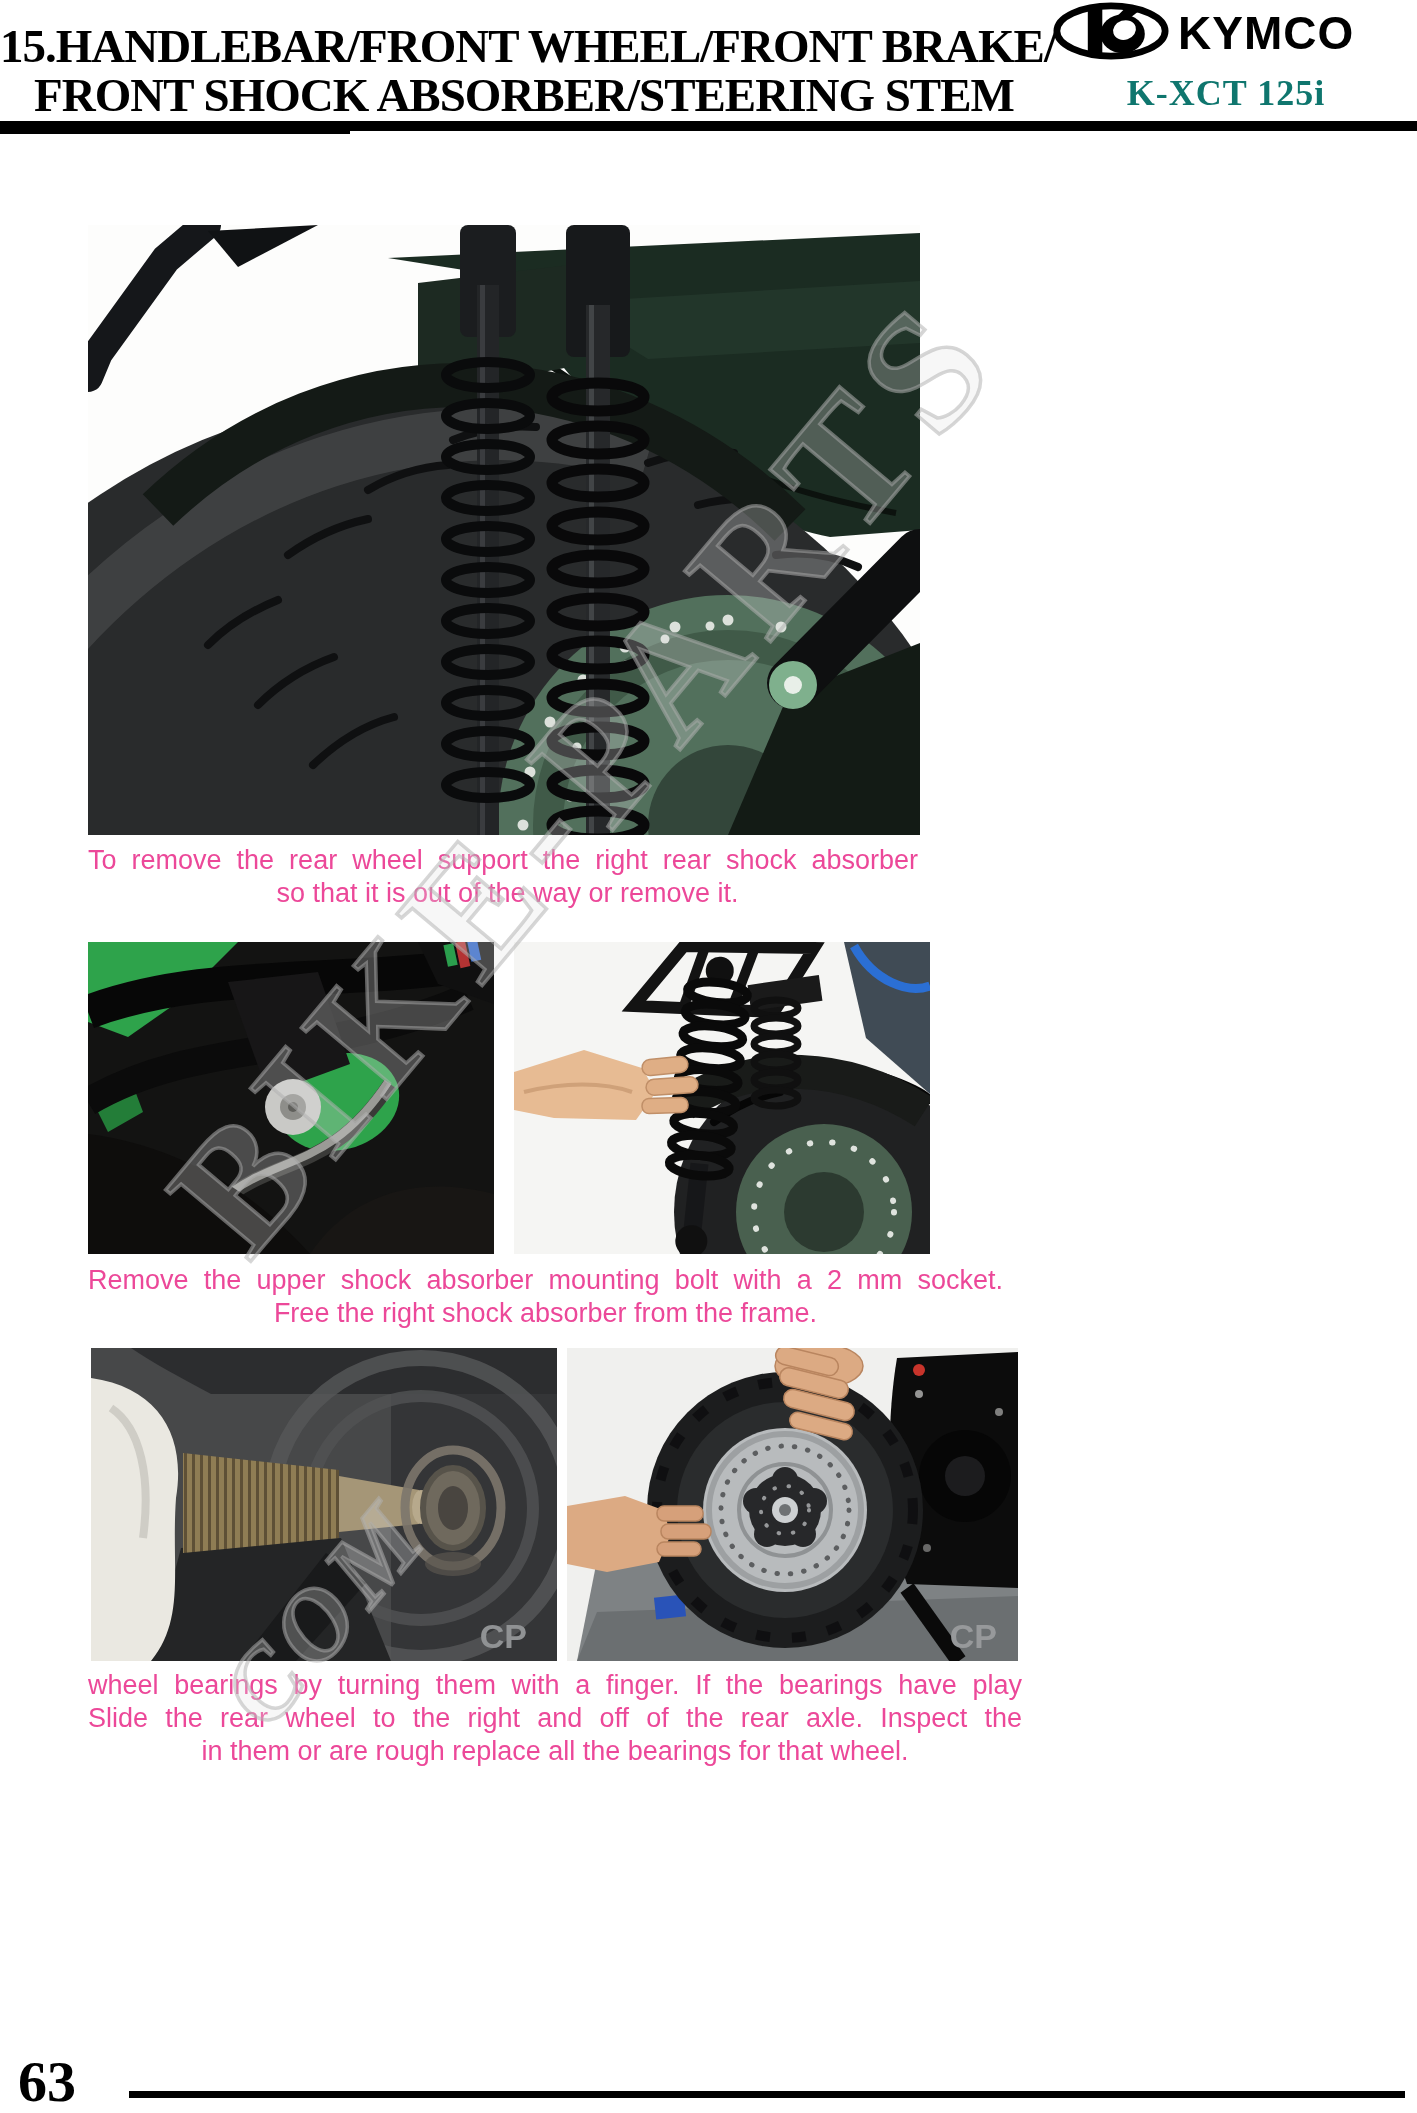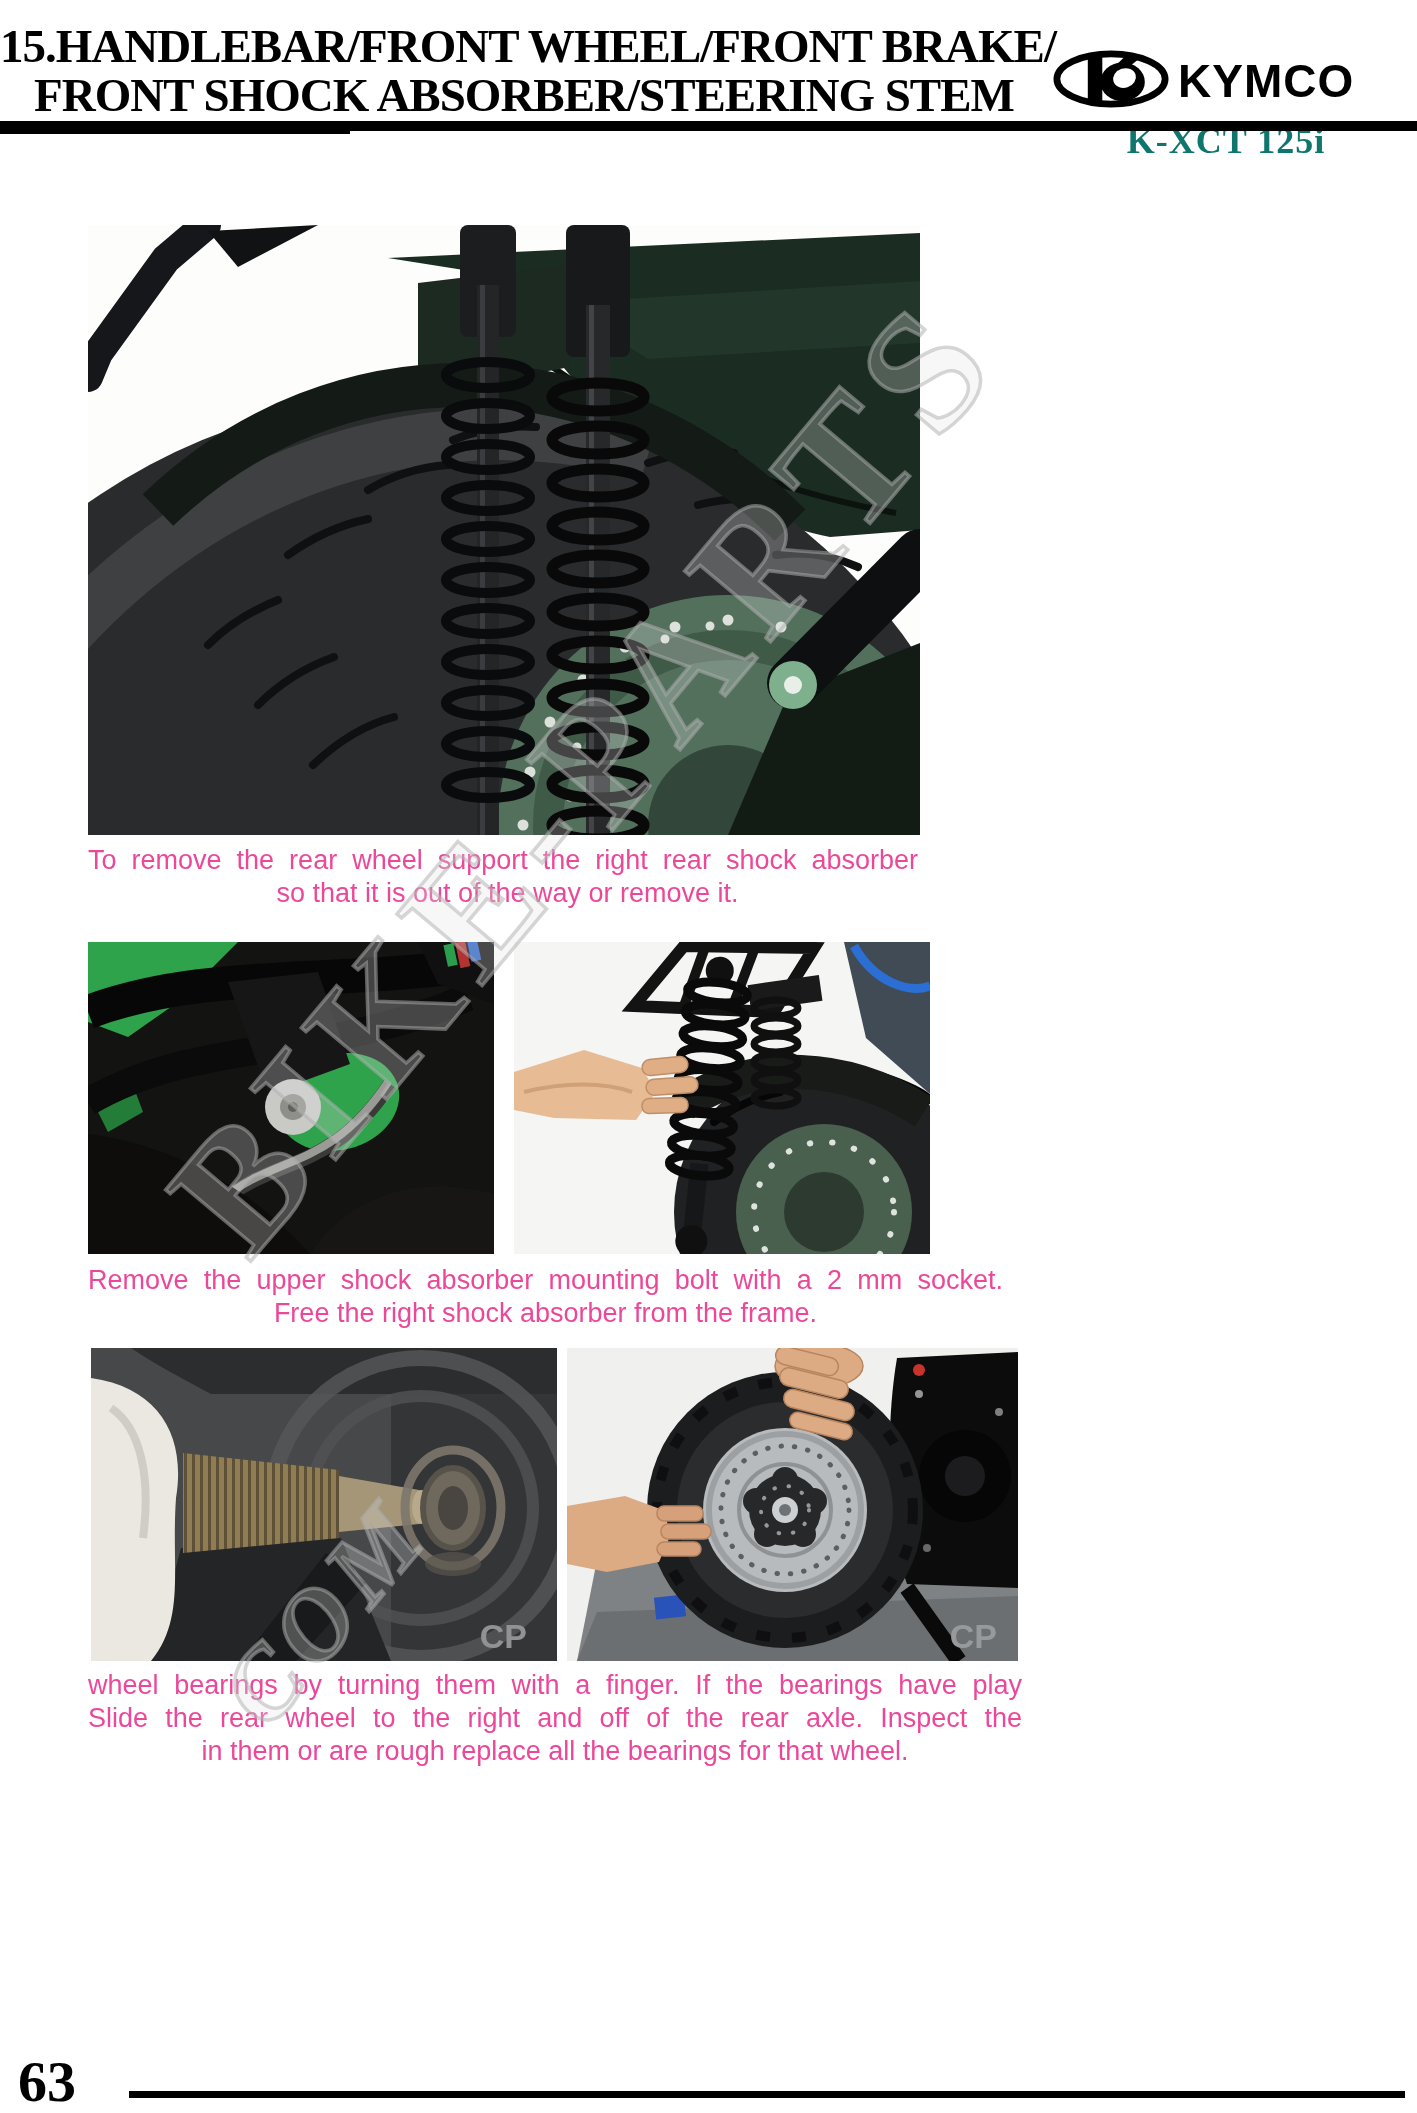--- a/index.html
+++ b/index.html
@@ -13,21 +13,21 @@
   
   .title-block{
     position:absolute;left:0;top:22px;width:1048px;
     font-family:"Liberation Serif", serif;
     font-weight:bold;color:#000;
     font-size:47px;line-height:49px;
     text-align:center;letter-spacing:-1px;
     white-space:nowrap;
   }
   .brand-block{position:absolute;left:1052px;top:2px;width:360px;}
-  .logo-row{display:flex;align-items:center;gap:8px;margin-top:48px;}
+  .logo-row{display:flex;align-items:center;gap:8px;}
   .brand-name{
     font-family:"Liberation Sans", sans-serif;
     font-weight:bold;font-size:46px;letter-spacing:1px;color:#000;
   }
   .model-name{
     margin-top:8px;text-align:center;width:348px;
     font-family:"Liberation Serif", serif;
     font-weight:bold;font-size:36px;color:#0f766e;letter-spacing:1px;
   }
   .header-rule{position:absolute;left:0;top:121px;width:1417px;height:10px;background:#000;}

